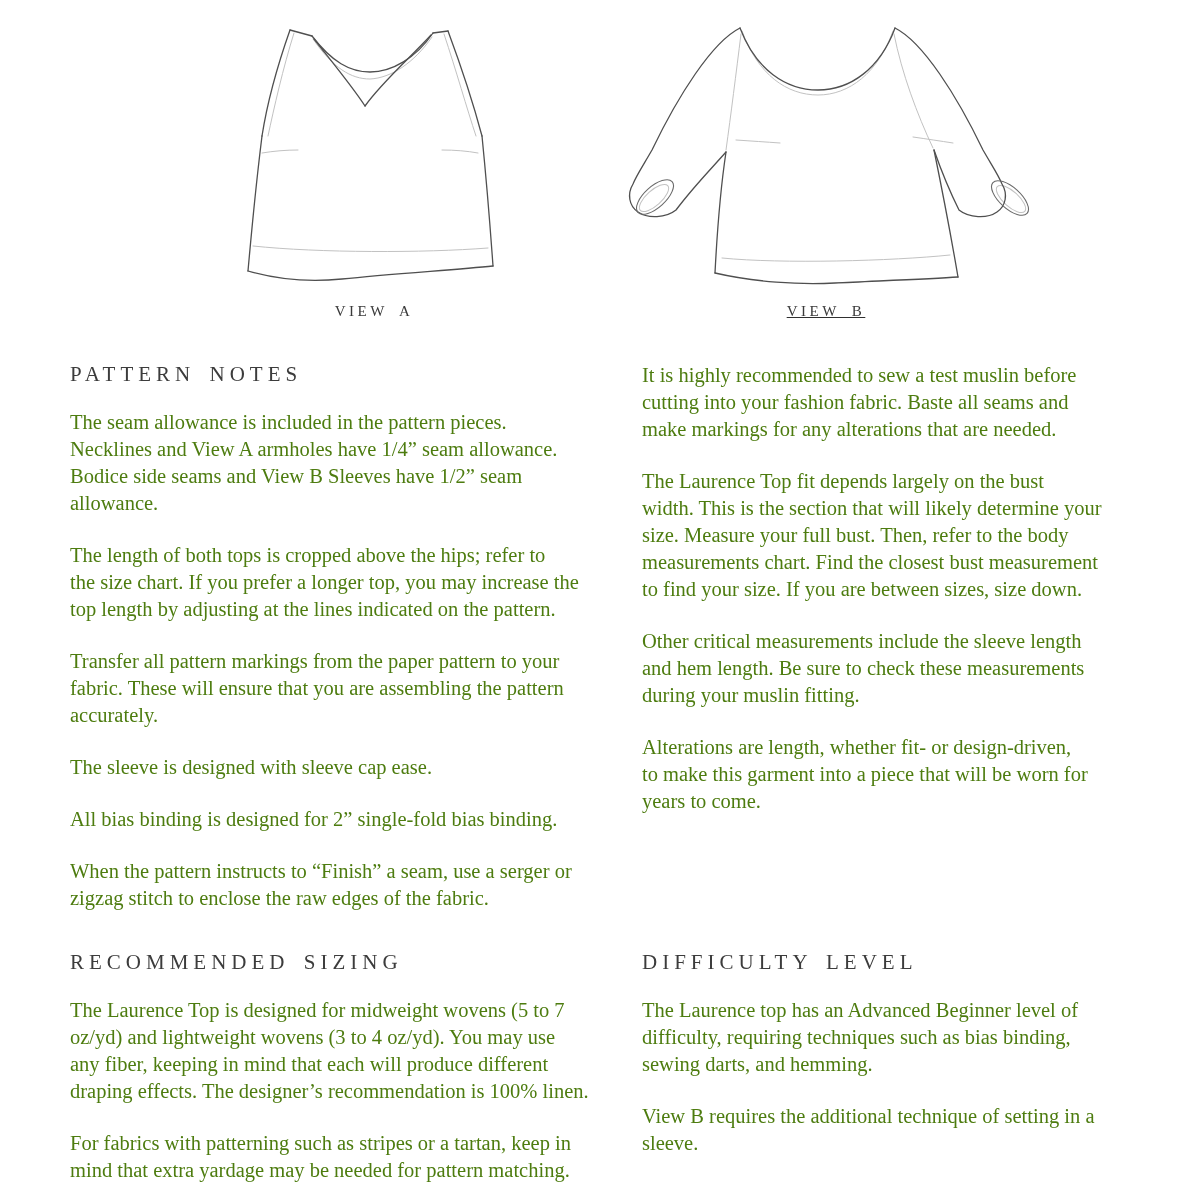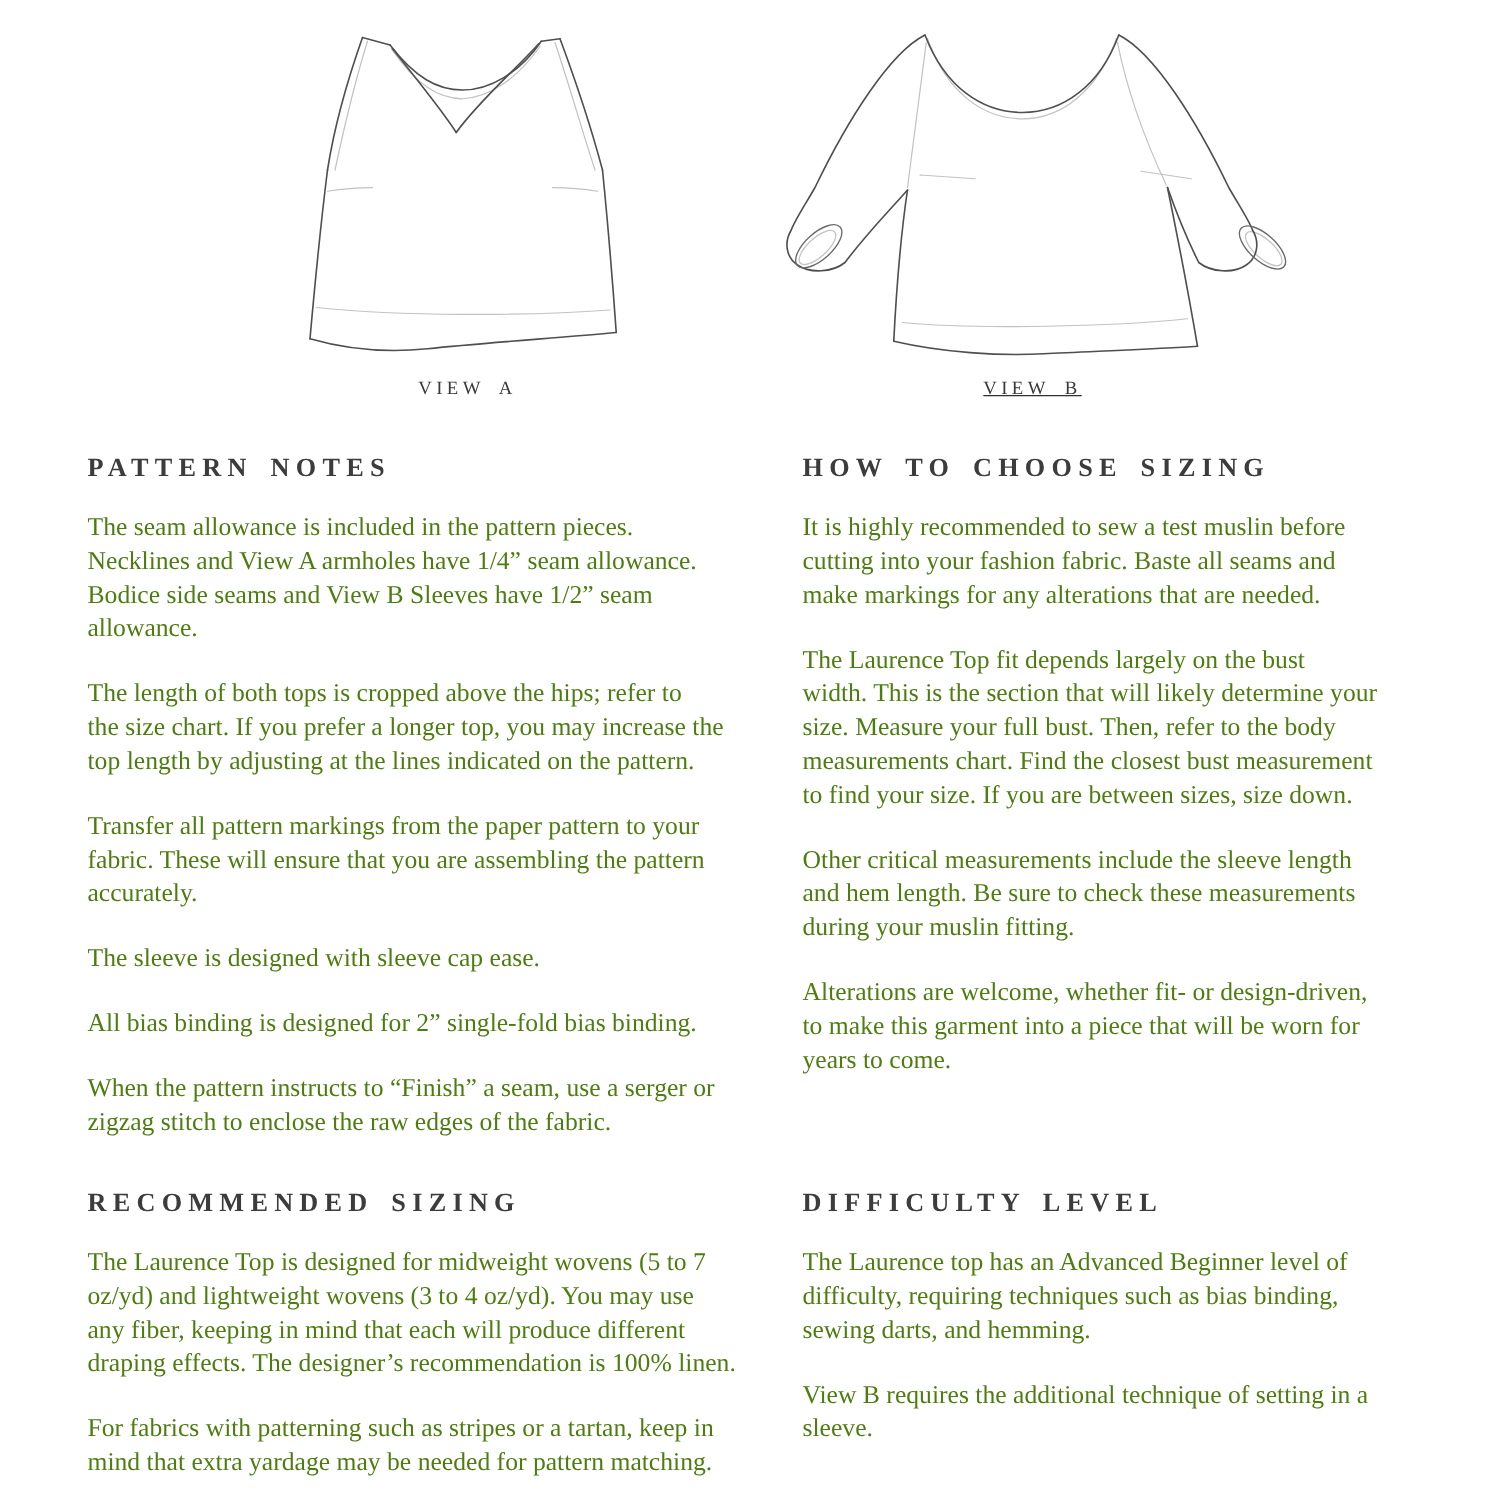--- a/index.html
+++ b/index.html
@@ -12,21 +12,21 @@
   #figure-a { left:232px; top:16px; width:284px; }
   #figure-b { left:612px; top:14px; width:428px;text-decoration:underline; }
   .figure svg { display:block; }
   .caption {
     font-size:15px; letter-spacing:3.5px; word-spacing:5px;
     color:#3a3a3a; margin-top:10px;
   }
   #figure-b .caption { margin-top:8px; }
   .section { position:absolute; }
   .section h2 {
-    font-size:21px; font-weight:bold; letter-spacing:5px; word-spacing:4px;
+    font-size:21px; font-weight:normal; letter-spacing:5px; word-spacing:4px;
     margin:0 0 22px 0; color:#3c3c3c; white-space:nowrap;
   }
   .section p {
     font-size:20.5px; line-height:27px; margin:0 0 25px 0;
     white-space:pre-line; color:#4d7c0f;
   }
   #section-pattern-notes { left:70px;  top:362px; width:575px; }
   #section-sizing        { left:642px; top:362px; width:552px; }
   #section-fabrics       { left:70px;  top:950px; width:575px; }
   #section-difficulty    { left:642px; top:950px; width:552px; }
@@ -103,33 +103,32 @@
     <p>Transfer all pattern markings from the paper pattern to your
 fabric. These will ensure that you are assembling the pattern
 accurately.</p>
     <p>The sleeve is designed with sleeve cap ease.</p>
     <p>All bias binding is designed for 2” single-fold bias binding.</p>
     <p>When the pattern instructs to “Finish” a seam, use a serger or
 zigzag stitch to enclose the raw edges of the fabric.</p>
   </div>
 
   <div class="section" id="section-sizing">
-    <h2>HOW TO CHOOSE SIZING</h2>
     <p>It is highly recommended to sew a test muslin before
 cutting into your fashion fabric. Baste all seams and
 make markings for any alterations that are needed.</p>
     <p>The Laurence Top fit depends largely on the bust
 width. This is the section that will likely determine your
 size. Measure your full bust. Then, refer to the body
 measurements chart. Find the closest bust measurement
 to find your size. If you are between sizes, size down.</p>
     <p>Other critical measurements include the sleeve length
 and hem length. Be sure to check these measurements
 during your muslin fitting.</p>
-    <p>Alterations are welcome, whether fit- or design-driven,
+    <p>Alterations are length, whether fit- or design-driven,
 to make this garment into a piece that will be worn for
 years to come.</p>
   </div>
 
   <div class="section" id="section-fabrics">
     <h2>RECOMMENDED SIZING</h2>
     <p>The Laurence Top is designed for midweight wovens (5 to 7
 oz/yd) and lightweight wovens (3 to 4 oz/yd). You may use
 any fiber, keeping in mind that each will produce different
 draping effects. The designer’s recommendation is 100% linen.</p>

